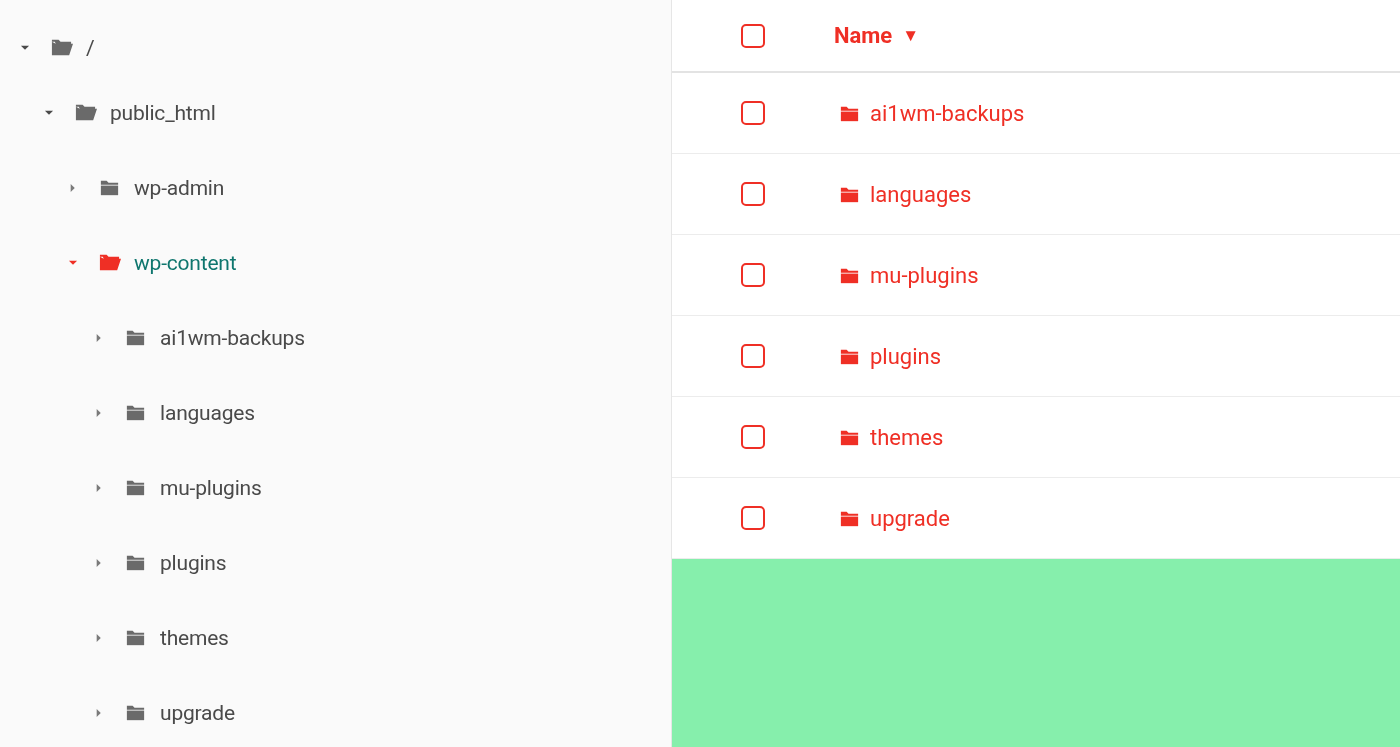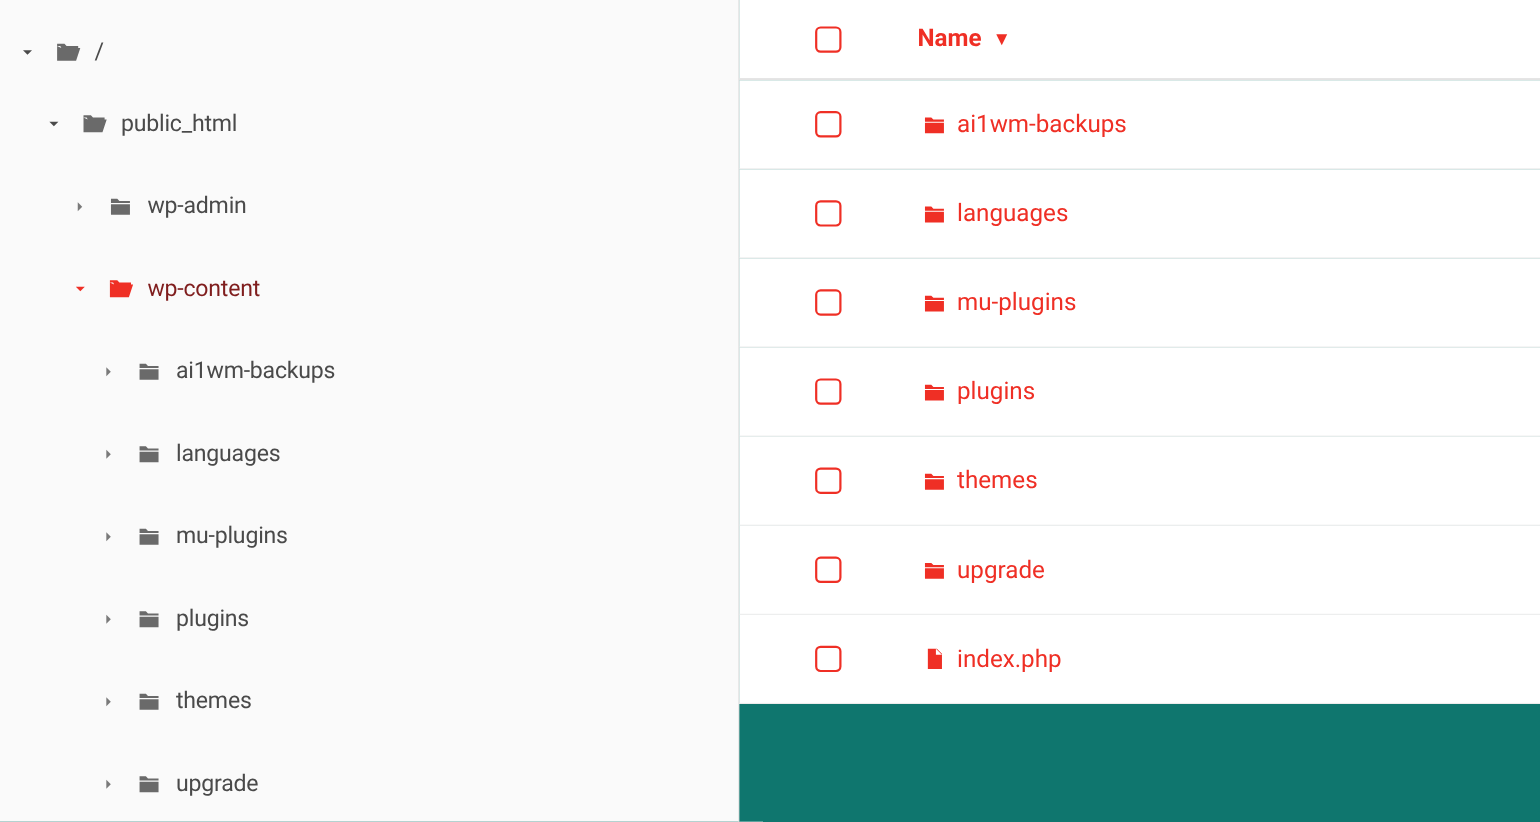--- a/index.html
+++ b/index.html
@@ -47,40 +47,40 @@
       width: 30px;
       display: flex;
       align-items: center;
       justify-content: center;
     }
     .tree-item .label {
       font-weight: 400;
       color: #4a4a4a;
       letter-spacing: -0.2px;
     }
-    .tree-item.selected .label { color: #7f1d1d; }
+    .tree-item.selected .label { color: #0f766e; }
     .indent-0 { padding-left: 0; }
     .indent-1 { padding-left: 24px; }
     .indent-2 { padding-left: 48px; text-align: center; }
     .indent-3 { padding-left: 74px; }
 
     
     .chev-path-down { fill: #4a4a4a; }
     .chev-path-right { fill: #7a7a7a; }
     .chev-red { fill: #ef2f25; }
 
     
     .folder-open-gray svg path { fill: #6a6a6a; }
     .folder-open-red svg path { fill: #ef2f25; }
     .folder-closed-gray svg { fill: #6a6a6a; }
 
     
     .main {
       flex: 1;
-      background: #0f766e;
+      background: #86efac;
       height: 100%;
     }
     .table-header {
       display: flex;
       align-items: center;
       height: 73px;
       border-bottom: 2px solid #e3e3e3;
       background: #ffffff;
     }
     .checkbox-cell {
@@ -379,25 +379,14 @@
     <span class="row-icon-slot">
         <svg viewBox="0 0 24 24" fill="#ef2f25">
           <path d="M3 5h6l2 2h10v2H3z"></path>
           <path d="M3 10h18v10H3z"></path>
         </svg>
       </span>
     <span class="row-name">upgrade</span>
   </div>
 
 
-  <div class="table-row">
-    <div class="checkbox-cell">
-        <div class="chk"></div>
-      </div>
-    <span class="row-icon-slot file-icon">
-        <svg viewBox="0 0 24 24" fill="#ef2f25">
-          <path d="M6 2h9l5 5v15H6z M14 2v6h6"></path>
-        </svg>
-      </span>
-    <span class="row-name">index.php</span>
-  </div>
 
 </div>
 
 </body></html>

